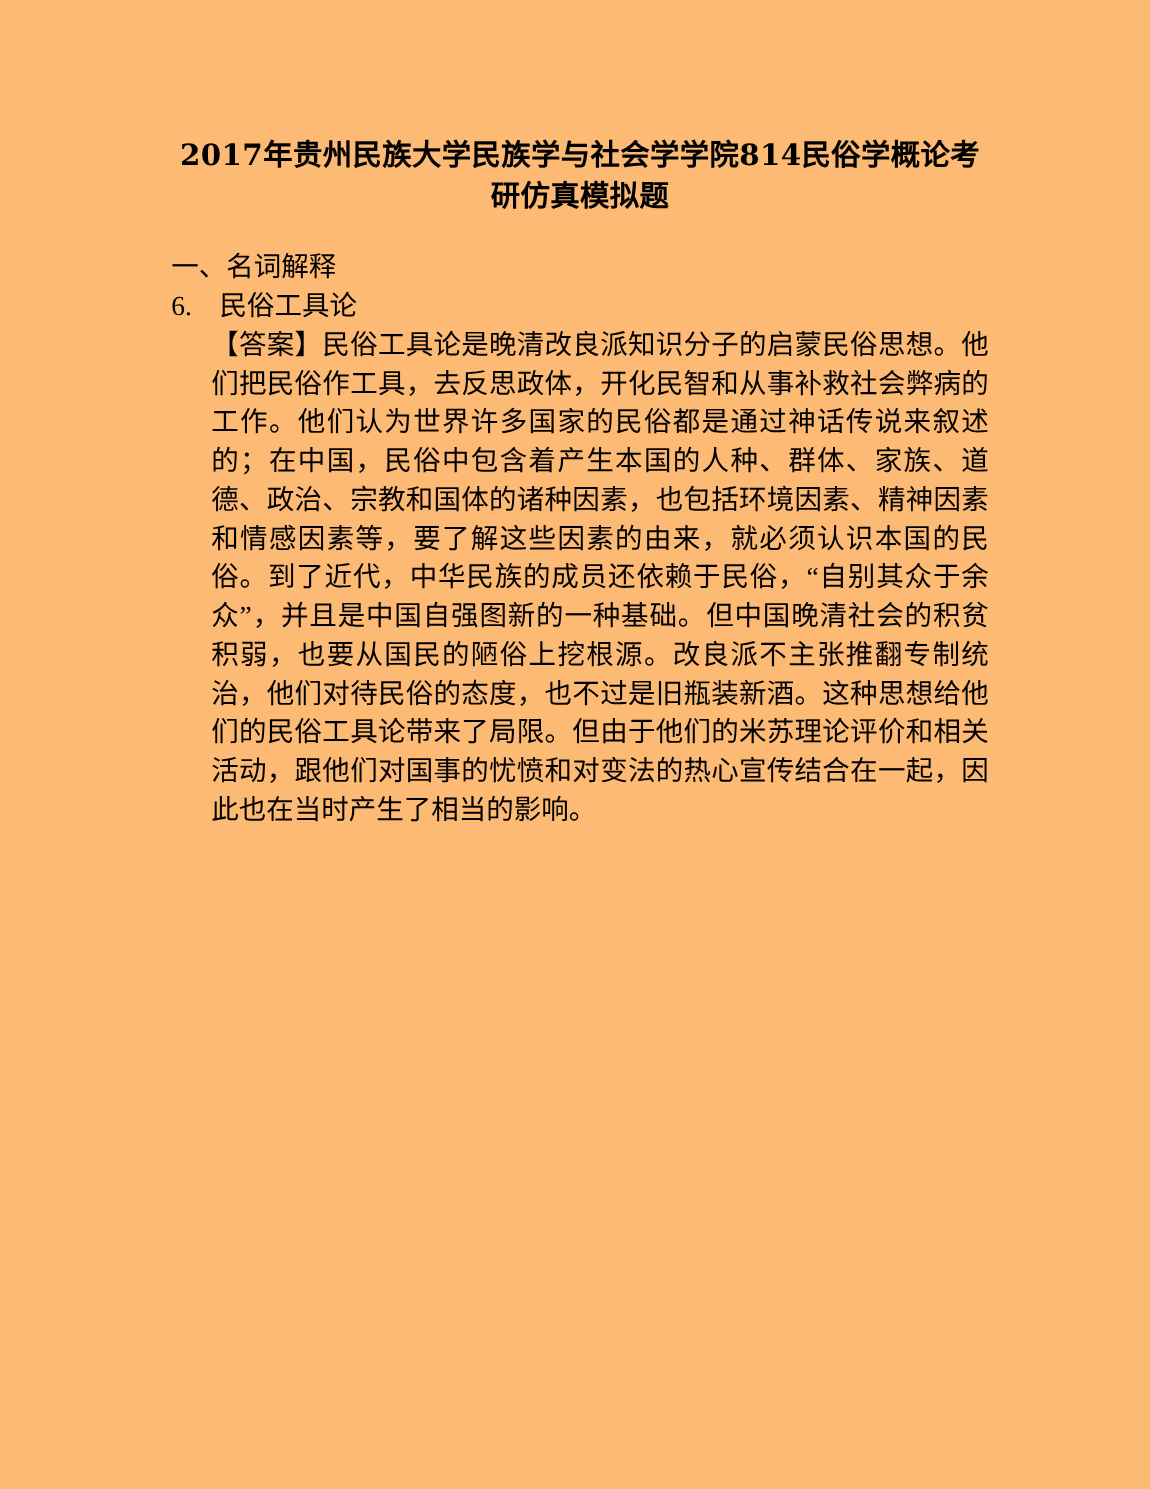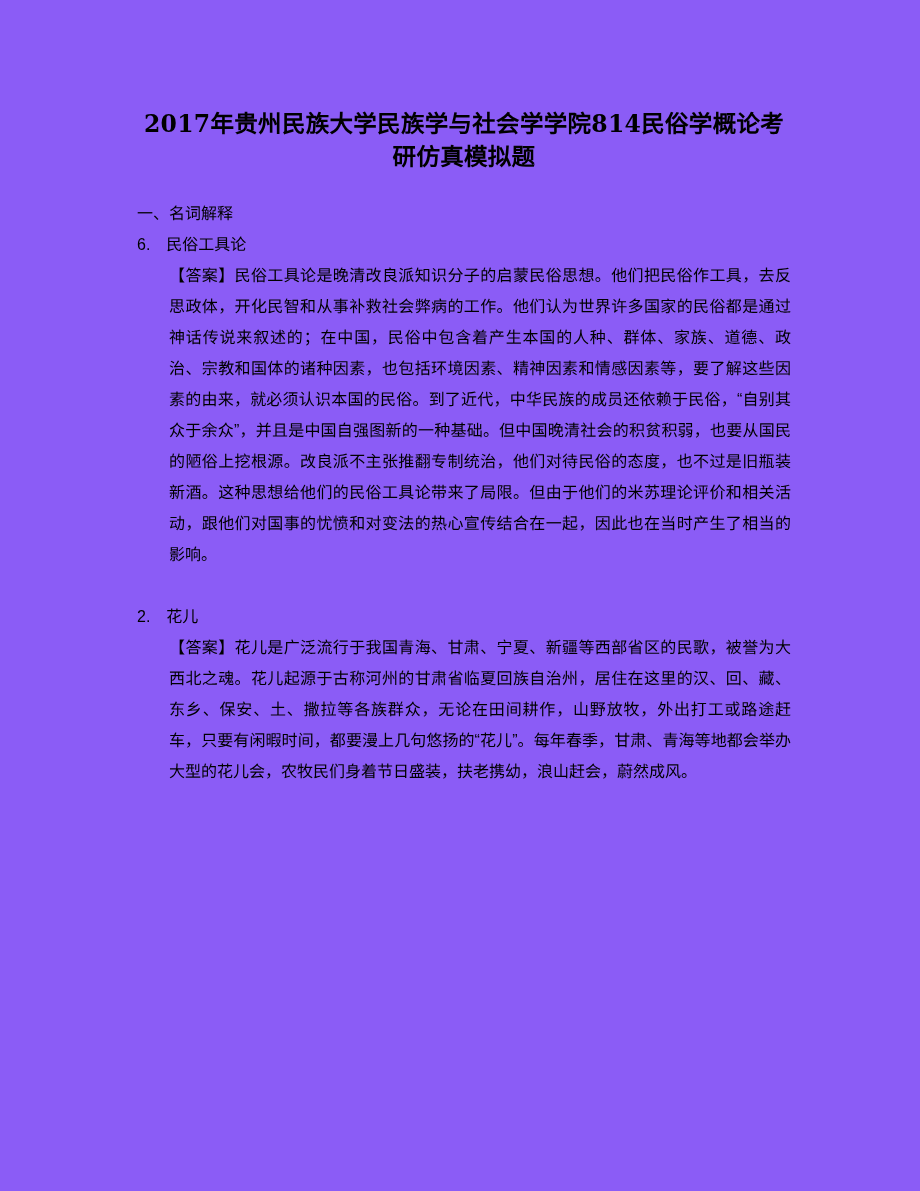--- a/index.html
+++ b/index.html
@@ -16,21 +16,21 @@
     font-family: "DejaVu Serif", "Liberation Serif", serif;
     color: #000000;
     -webkit-font-smoothing: antialiased;
   }
 
   .page {
     box-sizing: border-box;
     width: 920px;
     height: 1191px;
     padding: 0;
-    background: #8b5cf6;
+    background: #fdba74;
   }
 
   .doc-title {
     position: absolute;
     left: 137px;
     top: 108px;
     width: 654px;
     text-align: center;
     font-family: "DejaVu Serif", "Liberation Serif", serif;
     font-weight: bold;
@@ -43,22 +43,22 @@
   .body-block {
     position: absolute;
     left: 137px;
     top: 198px;
     width: 654px;
   }
 
   .section-heading,
   .item-heading,
   .para {
-    font-family: Liberation Sans, sans-serif;
-    font-size: 16px;
+    font-family: Liberation Serif, serif;
+    font-size: 22px;
     line-height: 31px;
     color: #000;
     margin: 0;
     text-align: justify;
     text-justify: inter-ideograph;
     letter-spacing: 0px;
     word-break: break-all;
   }
 
   .section-heading { white-space: nowrap; }
@@ -89,22 +89,18 @@
 
     <p class="section-heading">一、名词解释</p>
 
     <div class="item-group">
       <p class="item-heading">6.　民俗工具论</p>
       <p class="para">【答案】民俗工具论是晚清改良派知识分子的启蒙民俗思想。他们把民俗作工具，去反思政体，开化民智和从事补救社会弊病的工作。他们认为世界许多国家的民俗都是通过神话传说来叙述的；在中国，民俗中包含着产生本国的人种、群体、家族、道德、政治、宗教和国体的诸种因素，也包括环境因素、精神因素和情感因素等，要了解这些因素的由来，就必须认识本国的民俗。到了近代，中华民族的成员还依赖于民俗，“自别其众于余众”，并且是中国自强图新的一种基础。但中国晚清社会的积贫积弱，也要从国民的陋俗上挖根源。改良派不主张推翻专制统治，他们对待民俗的态度，也不过是旧瓶装新酒。这种思想给他们的民俗工具论带来了局限。但由于他们的米苏理论评价和相关活动，跟他们对国事的忧愤和对变法的热心宣传结合在一起，因此也在当时产生了相当的影响。</p>
     </div>
 
     <div class="gap"></div>
 
-    <div class="item-group">
-      <p class="item-heading">2.　花儿</p>
-      <p class="para">【答案】花儿是广泛流行于我国青海、甘肃、宁夏、新疆等西部省区的民歌，被誉为大西北之魂。花儿起源于古称河州的甘肃省临夏回族自治州，居住在这里的汉、回、藏、东乡、保安、土、撒拉等各族群众，无论在田间耕作，山野放牧，外出打工或路途赶车，只要有闲暇时间，都要漫上几句悠扬的“花儿”。每年春季，甘肃、青海等地都会举办大型的花儿会，农牧民们身着节日盛装，扶老携幼，浪山赶会，蔚然成风。</p>
-    </div>
 
     <div class="gap"></div>
 
 
   </div>
 </div>
 
 </body></html>

